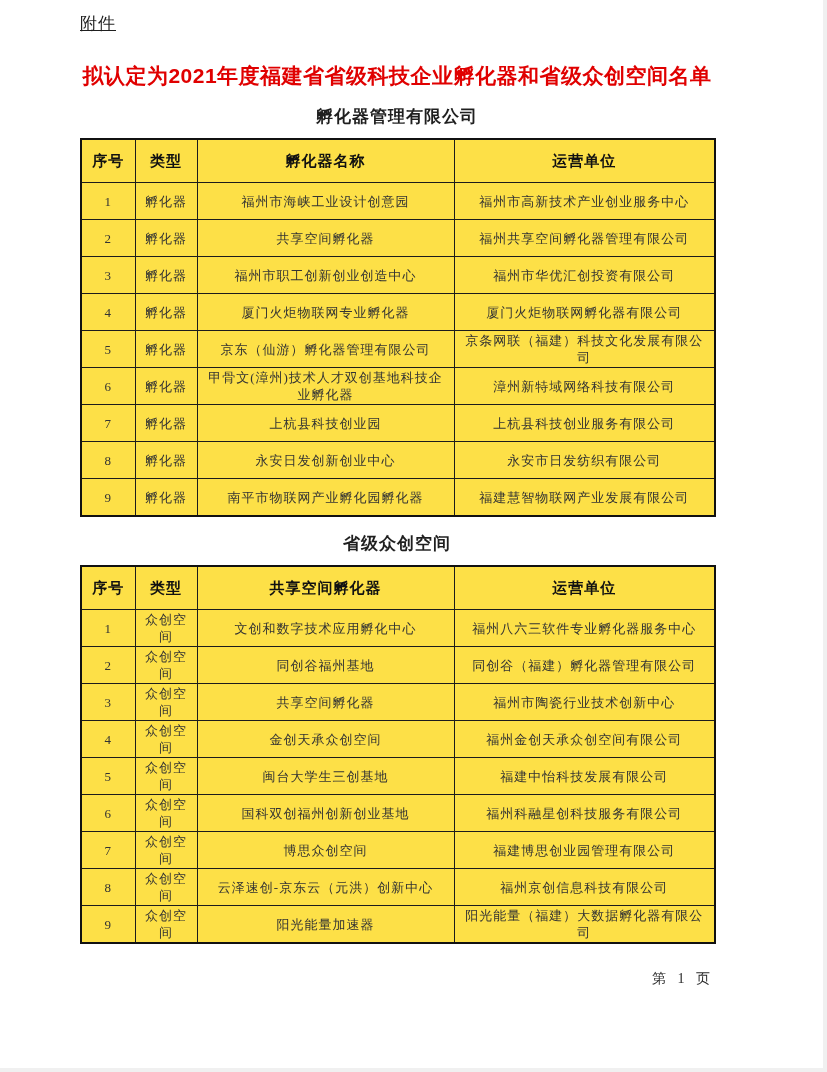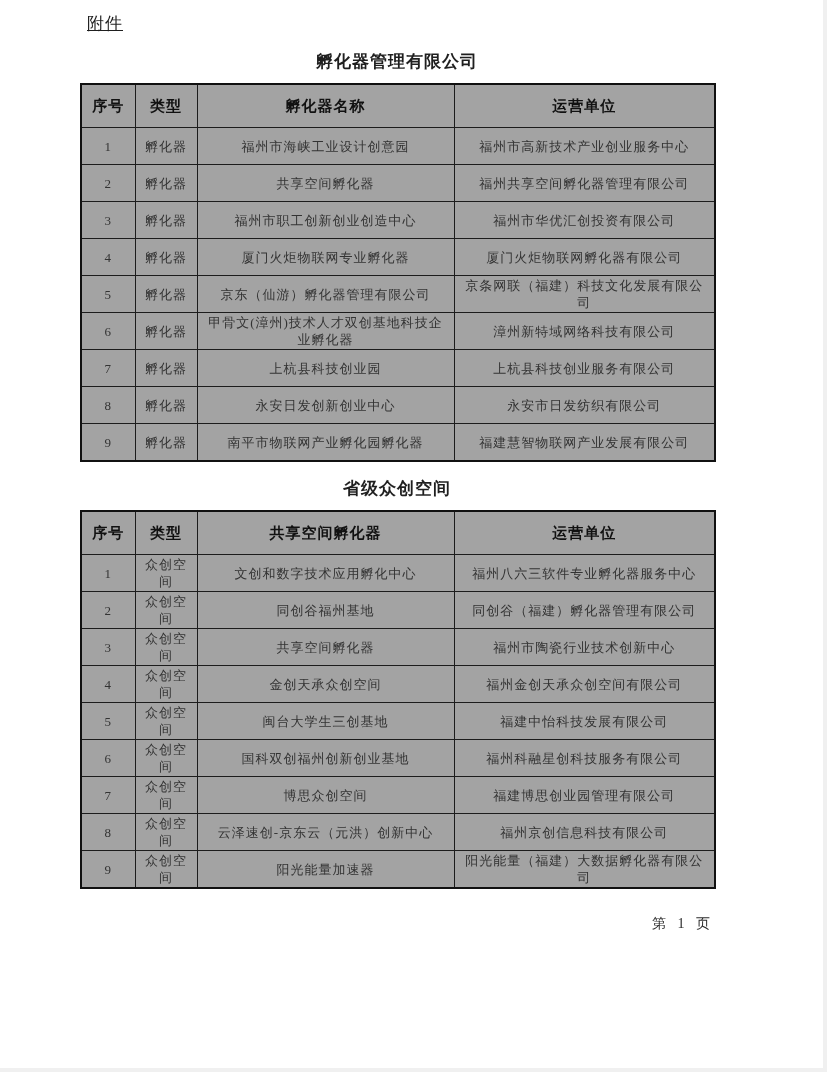--- a/index.html
+++ b/index.html
@@ -27,21 +27,21 @@
     left: 0; bottom: 0;
     width: 100%; height: 4px;
     background: #f0f0f0;
   }
   .page {
     padding: 8px 0 0 80px;
     width: 634px;
   }
   .attachment {
     font-size: 17px;
-    margin: 4px 0 0 7px;
+    margin: 4px 0 0 0;
     letter-spacing: 1px;
     text-decoration: underline;
   }
   .doc-title {
     font-family: "Liberation Sans", sans-serif;
     font-weight: bold;
     font-size: 21px;
     text-align: center;
     margin: 27px 0 0 0;
     letter-spacing: 0.5px;
@@ -52,21 +52,21 @@
     font-weight: bold;
     font-size: 17px;
     letter-spacing: 1px;
     margin: 15px 0 10px 0;
   }
   table {
     border-collapse: collapse;
     width: 634px;
     table-layout: fixed;
     border: 2px solid #111111;
-    background: #a3a3a3;
+    background: #fde047;
   }
   th, td {
     border: 1px solid #1c1c1c;
     text-align: center;
     vertical-align: middle;
     padding: 0 4px;
     overflow: hidden;
   }
   th {
     font-size: 15px;
@@ -89,20 +89,21 @@
     color: #2a2a2a;
     letter-spacing: 4px;
   }
 </style>
 </head>
 <body>
 
 <div class="page">
   <div class="attachment">附件</div>
 
+  <div class="doc-title" style="color: rgb(224, 0, 0);">拟认定为2021年度福建省省级科技企业孵化器和省级众创空间名单</div>
 
   <div id="tables-container">
       <div class="section-title">孵化器管理有限公司</div>
       <table>
         <colgroup>
           <col style="width: 54px;">
           <col style="width: 62px;">
           <col style="width: 257px;">
           <col style="width: 261px;">
         </colgroup>

